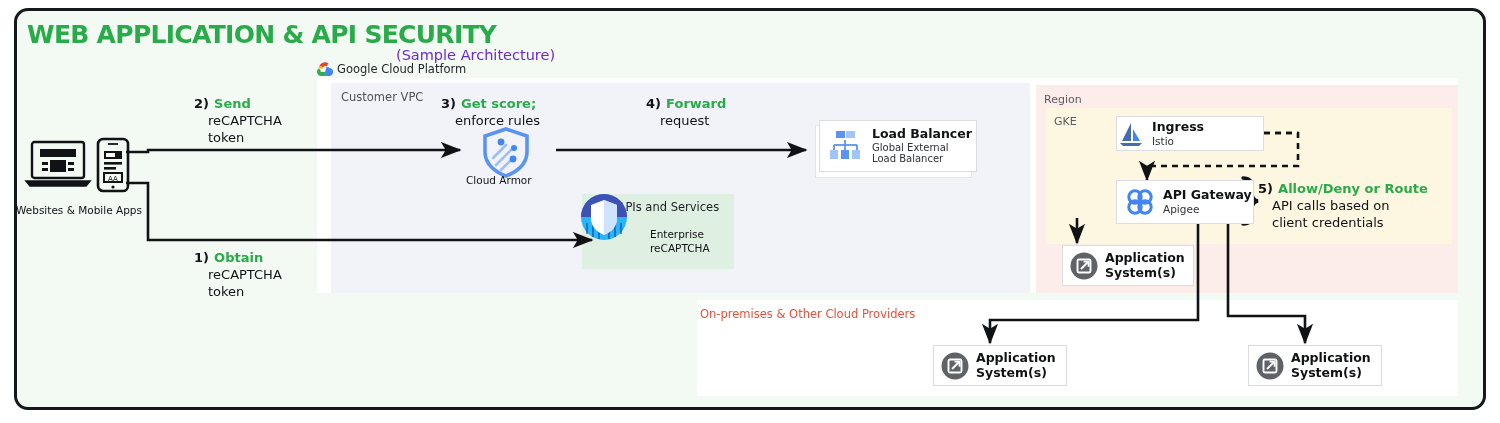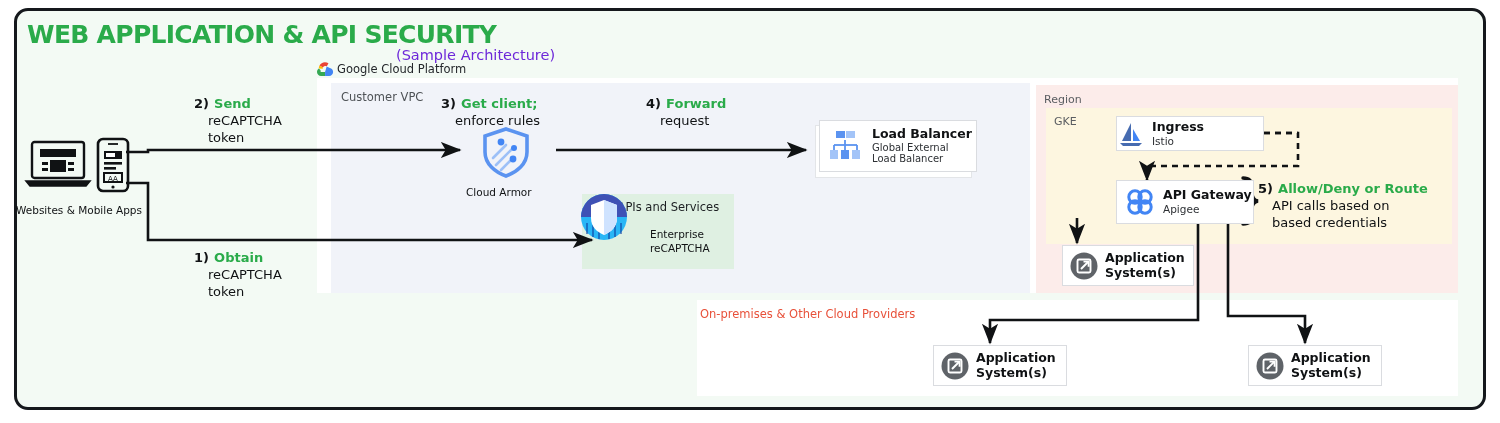--- a/index.html
+++ b/index.html
@@ -169,21 +169,21 @@
       <g stroke="#9dc0f7" stroke-width="2.6" stroke-linecap="round">
         <line x1="9" y1="30" x2="22" y2="17"></line>
         <line x1="12" y1="37" x2="28" y2="21"></line>
         <line x1="17" y1="42" x2="26" y2="33"></line>
       </g>
       <circle cx="17" cy="14" r="3.4" fill="#4285f4"></circle>
       <circle cx="30" cy="20" r="3.0" fill="#4285f4"></circle>
       <circle cx="29" cy="31" r="3.4" fill="#4285f4"></circle>
     </g>
   </svg>
-  <div class="devlabel" style="left:466px;top:186px;">Cloud Armor</div>
+  <div class="devlabel" style="left:466px;top:174px;">Cloud Armor</div>
 
   <svg class="lay">
     <g transform="translate(604,217)">
       <circle cx="0" cy="0" r="23" fill="#29b6f6"></circle>
       <path d="M-23,0 A23,23 0 0,1 23,0 Z" fill="#3f51b5"></path>
       <g stroke="#0d3b9e" stroke-width="2" opacity="0.55">
         <line x1="-17" y1="6" x2="-17" y2="17"></line>
         <line x1="-11" y1="8" x2="-11" y2="20"></line>
         <line x1="-5" y1="9" x2="-5" y2="22"></line>
         <line x1="5" y1="9" x2="5" y2="22"></line>
@@ -295,30 +295,30 @@
 
   <div class="step" style="left:194px;top:247px;">
     <span class="num">1)</span>
     <span class="hl">Obtain</span>
     <span class="sub">reCAPTCHA</span>
     <span class="sub">token</span>
   </div>
 
   <div class="step" style="left:441px;top:93px;">
     <span class="num">3)</span>
-    <span class="hl">Get client;</span>
+    <span class="hl">Get score;</span>
     <span class="sub">enforce rules</span>
   </div>
 
   <div class="step" style="left:646px;top:93px;">
     <span class="num">4)</span>
     <span class="hl">Forward</span>
     <span class="sub">request</span>
   </div>
 
   <div class="step" style="left:1258px;top:178px;">
     <span class="num">5)</span>
     <span class="hl">Allow/Deny or Route</span>
     <span class="sub">API calls based on</span>
-    <span class="sub">based credentials</span>
+    <span class="sub">client credentials</span>
   </div>
 
 </div>
 
 </body></html>

